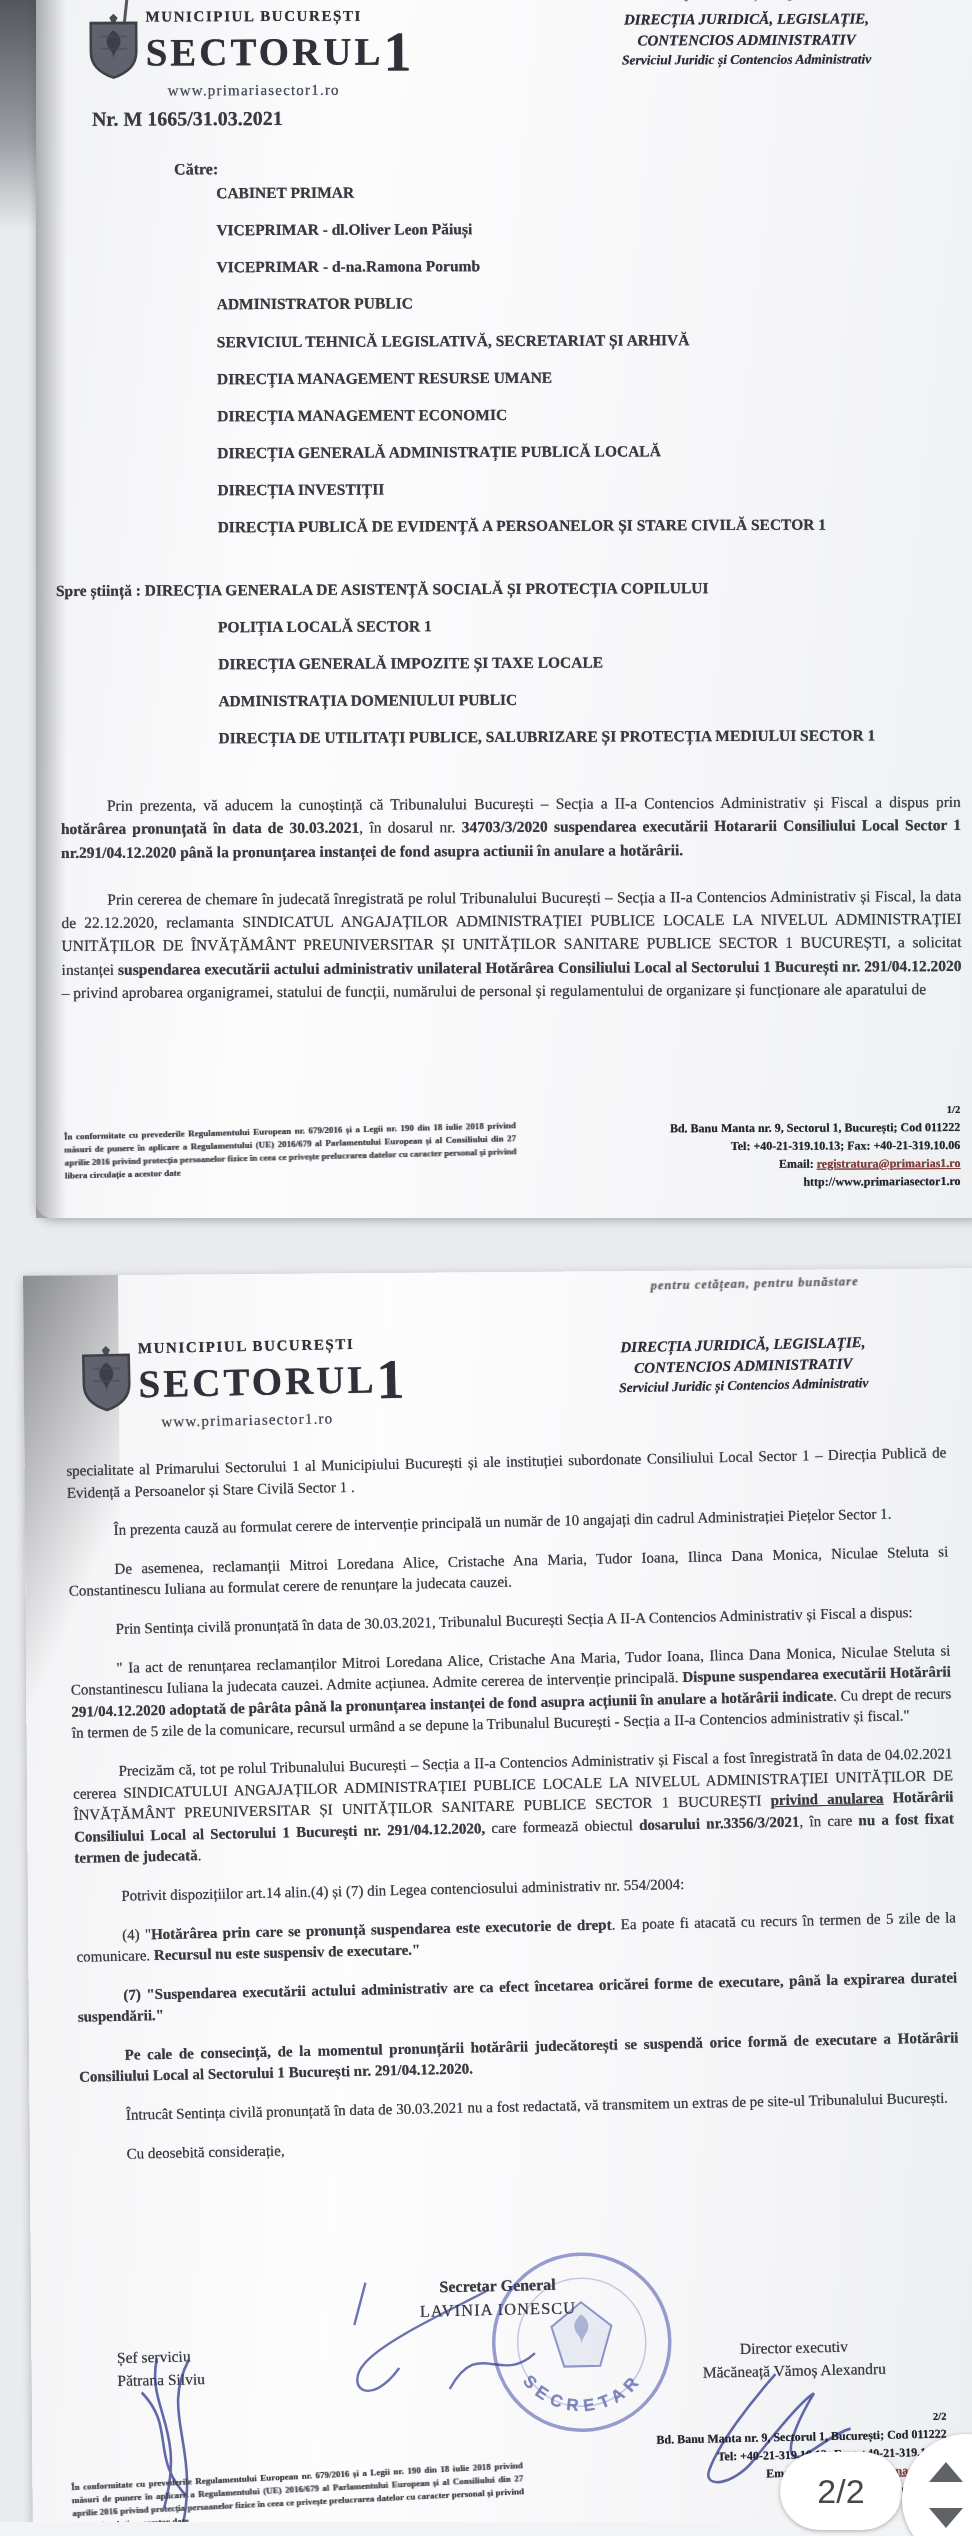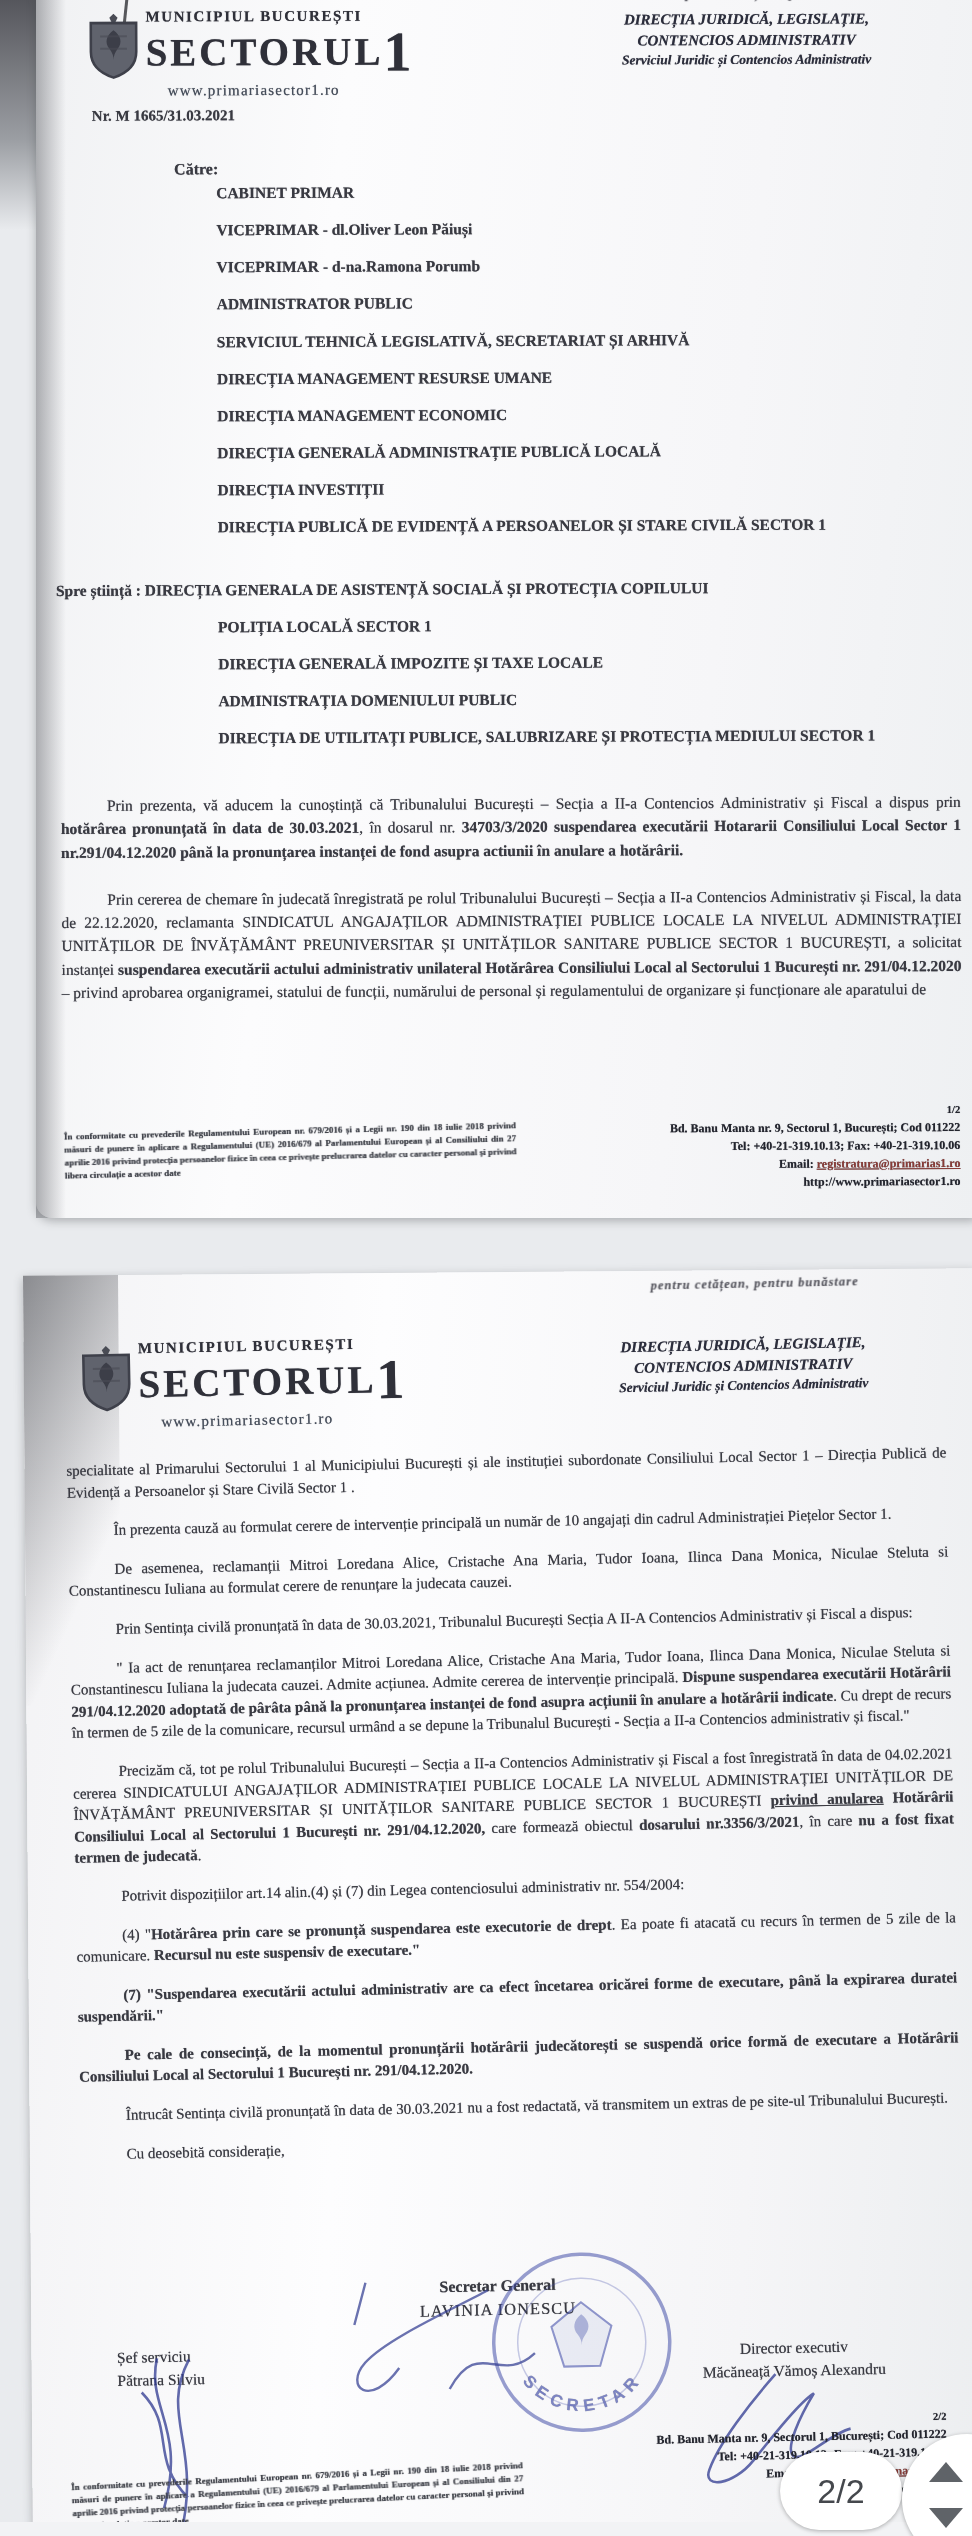--- a/index.html
+++ b/index.html
@@ -31,21 +31,21 @@
   .org-big{font-size:39px;letter-spacing:3px;font-weight:600;}
   .org-num{font-size:56px;font-weight:bold;vertical-align:-6px;letter-spacing:0;}
   .org-web{font-size:15px;letter-spacing:1.2px;color:#454e5c;margin-top:3px;margin-left:22px;}
   .deptblock{position:absolute;width:430px;text-align:center;font-style:italic;font-weight:bold;
              font-size:15px;line-height:1.4;color:#2b2d3c;}
   .dept3{font-size:13.5px;}
   .motto{position:absolute;font-style:italic;font-weight:bold;font-size:12.5px;
          color:rgba(55,56,66,.45);letter-spacing:1px;filter:blur(.3px);}
 
   
-  .refno{position:absolute;left:58px;top:110px;font-weight:bold;font-size:15px;}
+  .refno{position:absolute;left:58px;top:110px;font-weight:bold;font-size:20px;}
   .tolabel{position:absolute;left:140px;top:163px;font-weight:bold;font-size:16px;text-align:center;}
   .recip{position:absolute;left:60px;top:186px;width:878px;font-weight:bold;font-size:15.5px;}
   .recip>div{padding-left:122px;margin-bottom:17px;line-height:1.3;}
   .recip>div:nth-child(10){padding-left:34px;text-indent:88px;}
   .ccline{position:absolute;left:20px;top:584px;font-weight:bold;font-size:15.5px;}
   .ccs{position:absolute;left:60px;top:620px;width:878px;font-weight:bold;font-size:15.5px;}
   .ccs>div{padding-left:122px;margin-bottom:17px;line-height:1.3;}
   .bodytext{position:absolute;left:24px;top:796px;width:900px;font-size:15.5px;
             line-height:1.5;text-align:justify;}
   .bodytext p{margin:0 0 24px 0;text-indent:46px;}

